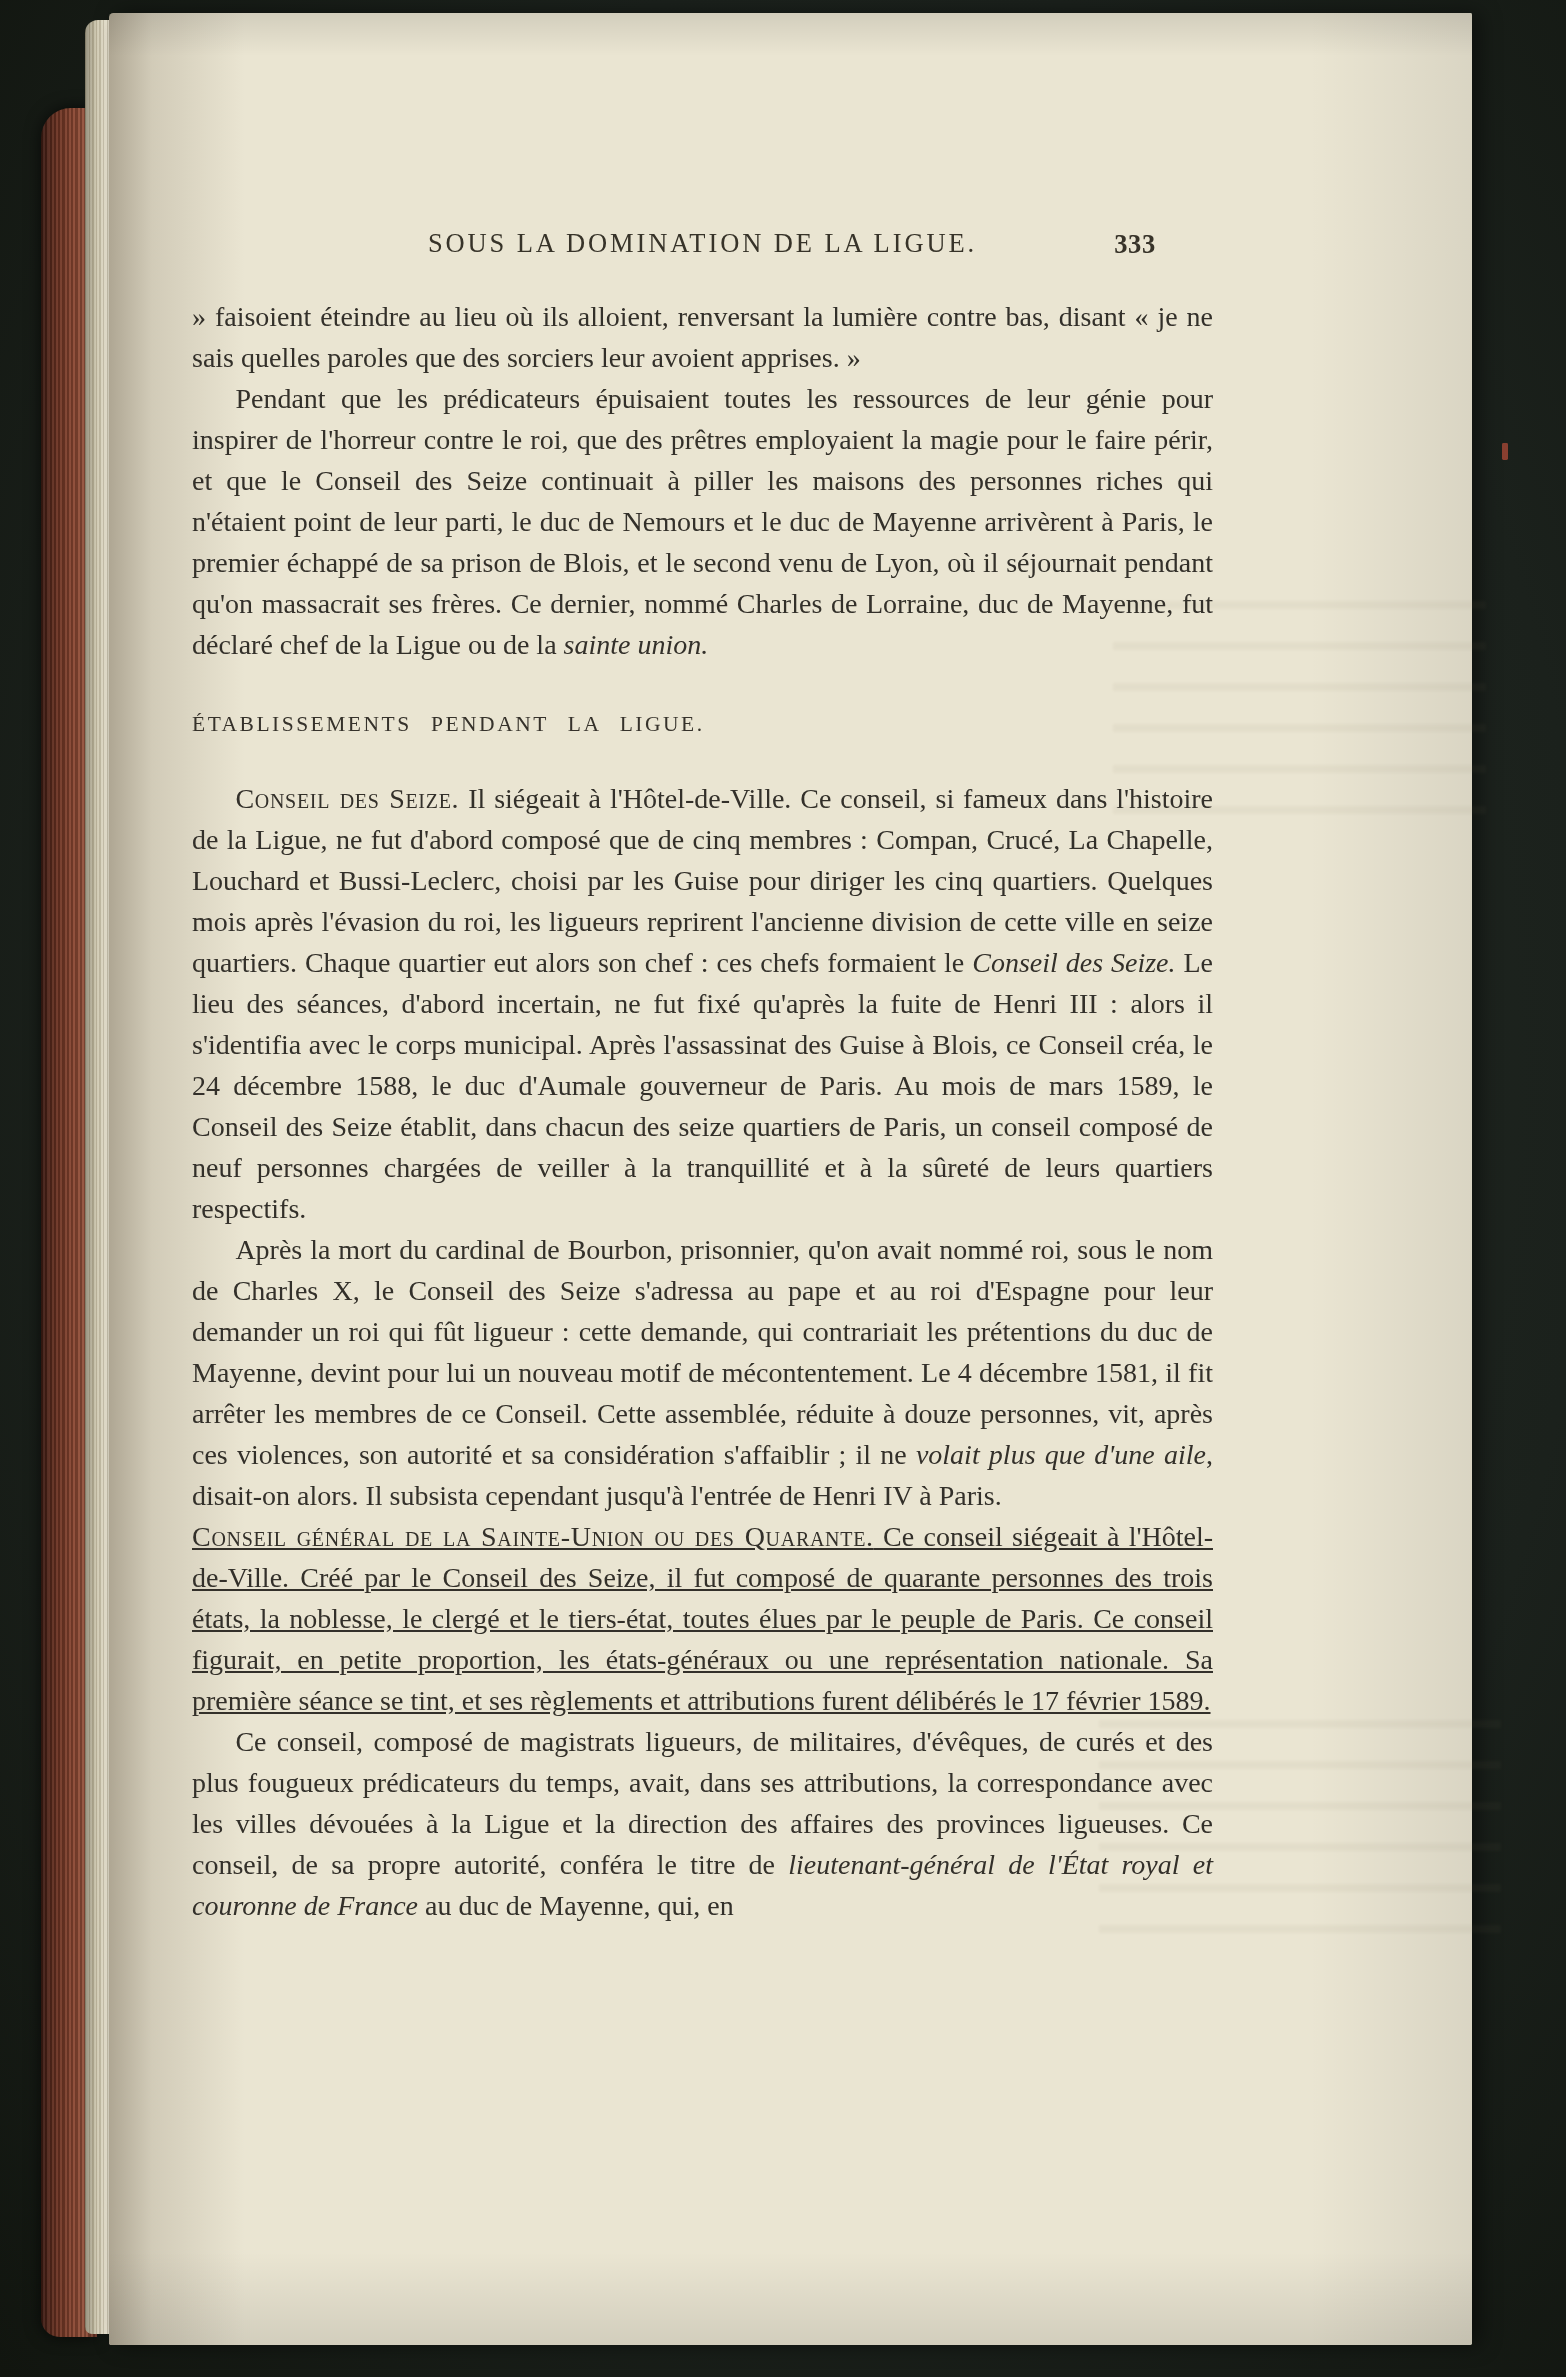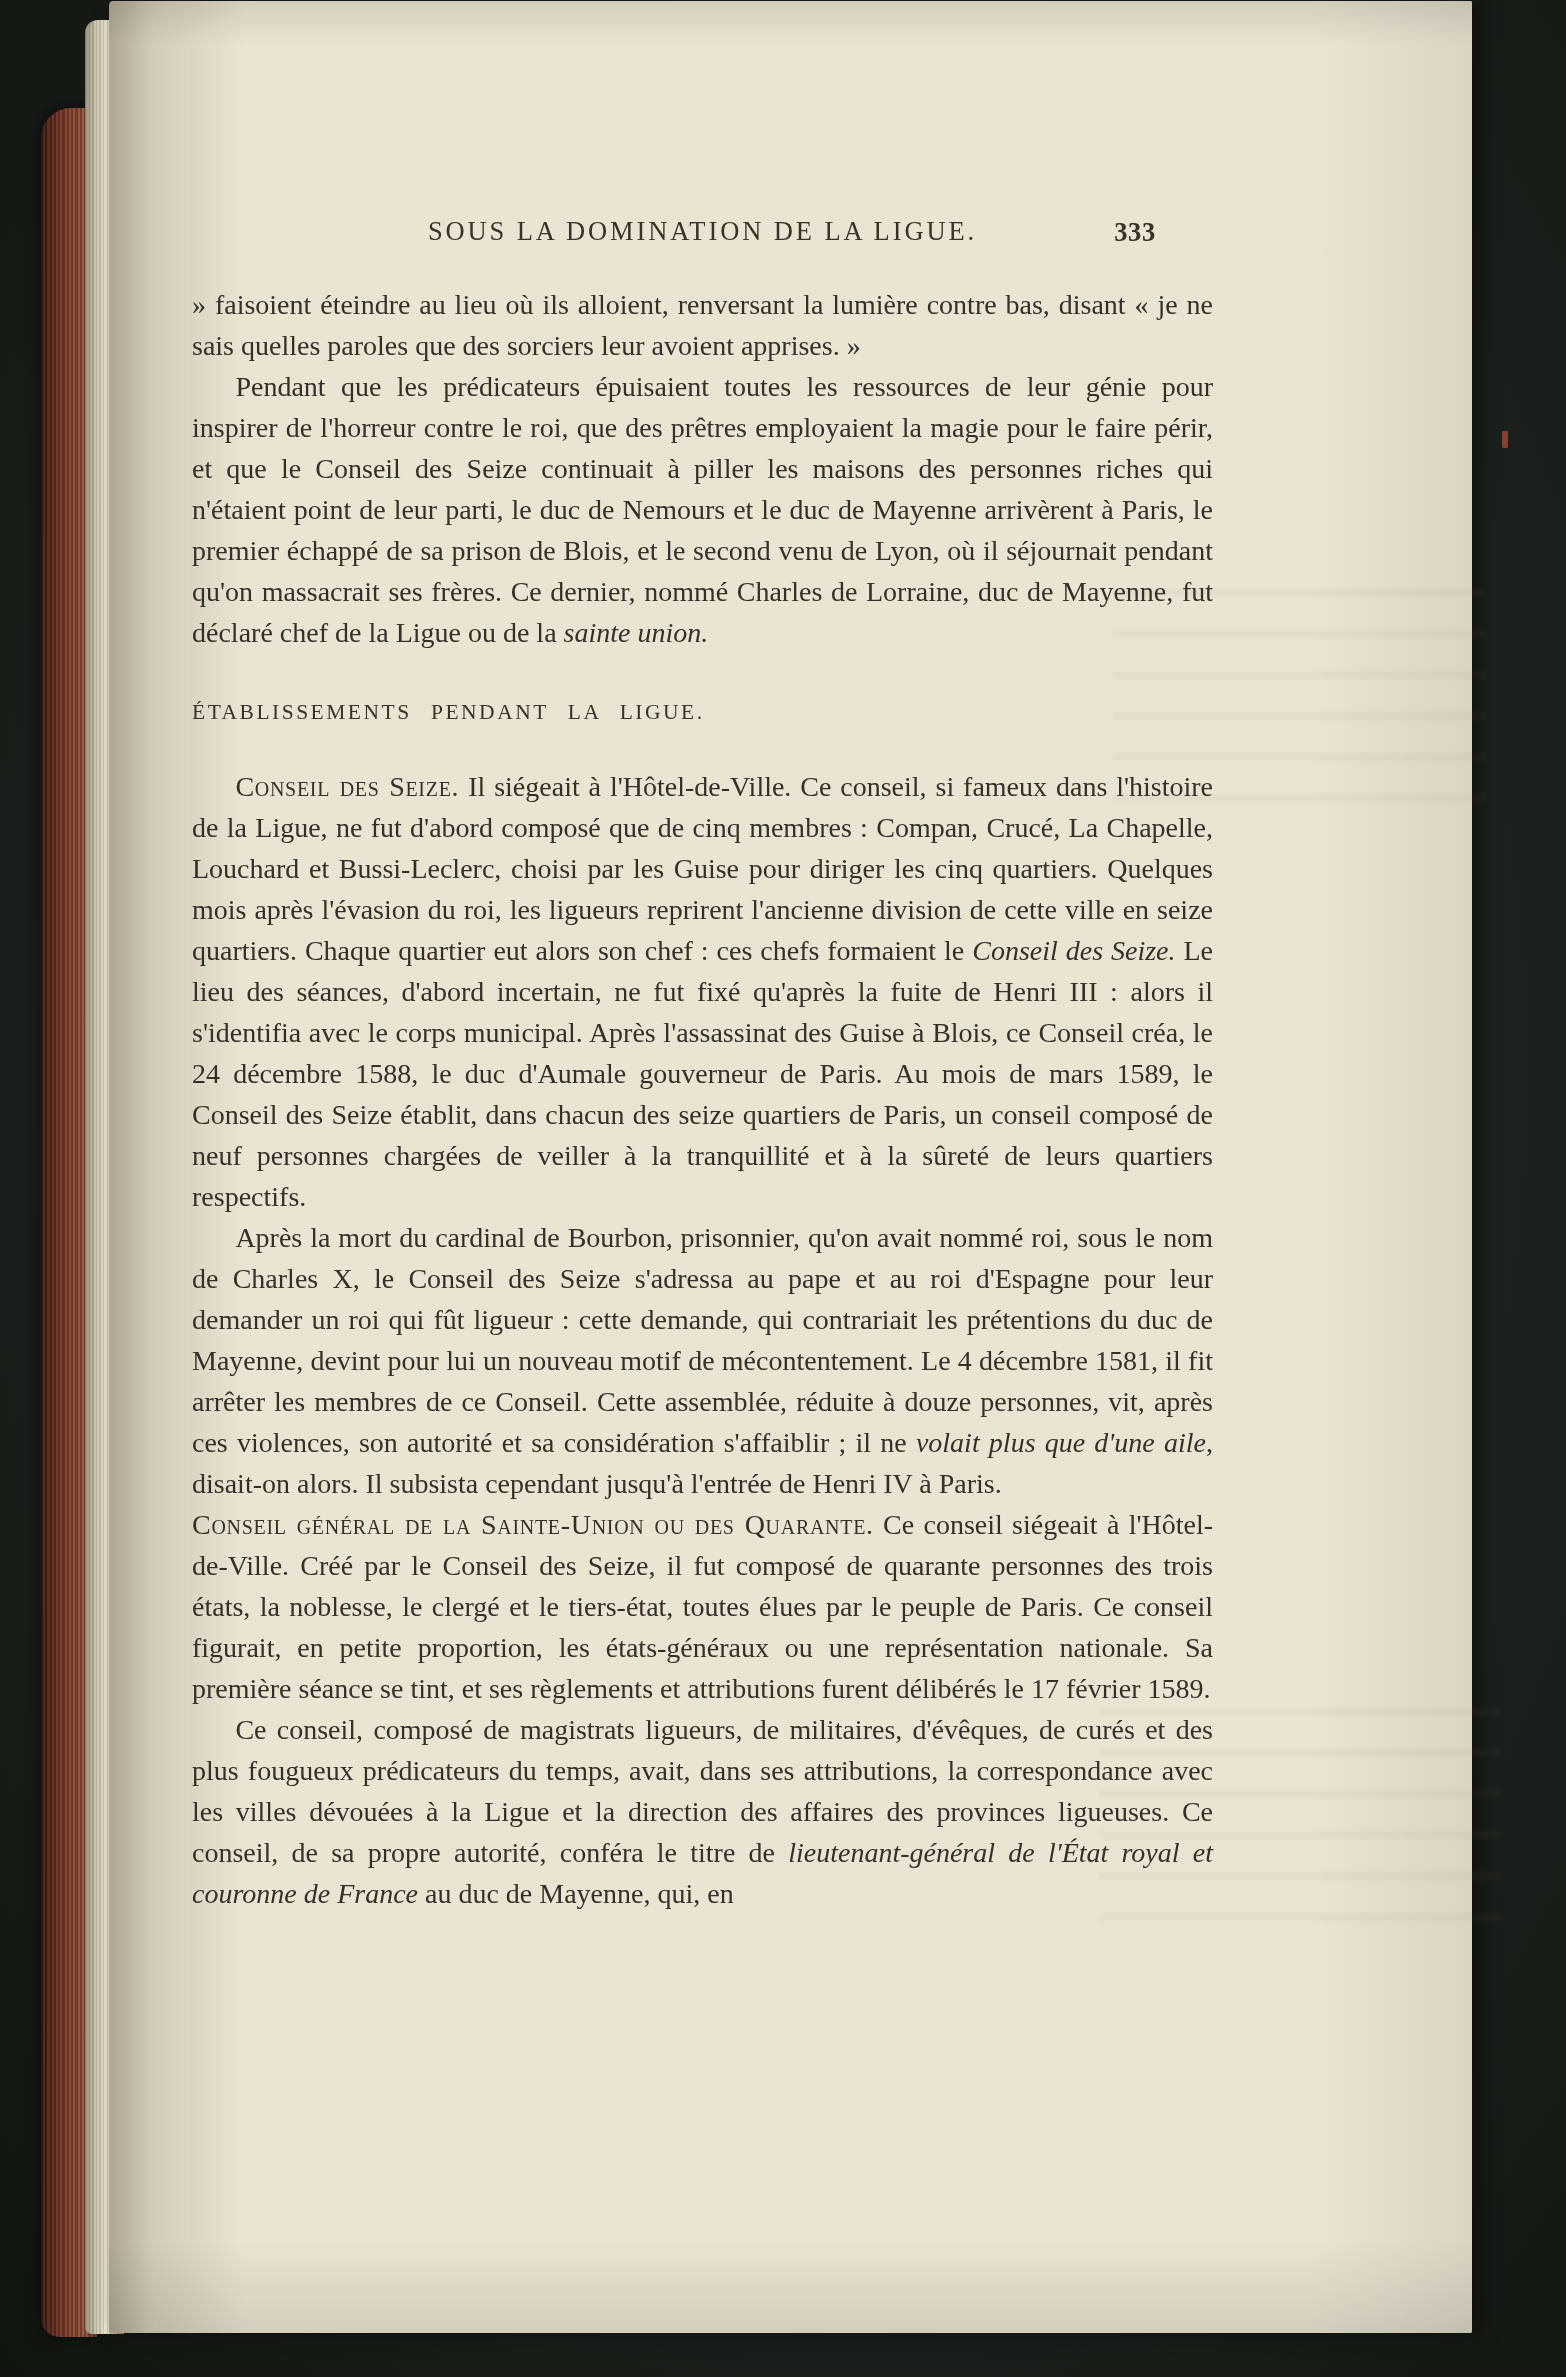--- a/index.html
+++ b/index.html
@@ -32,21 +32,21 @@
     left: 85px; top: 20px;
     width: 39px; height: 2314px;
     border-radius: 13px 0 0 7.2px;
     background:
       repeating-linear-gradient(90deg, rgba(90,80,60,0.18) 0 1.4px, rgba(255,255,255,0.10) 1.4px 3.6px),
       linear-gradient(90deg, #8a8570 0%, #cfc8ae 30%, #efe9d4 55%, #b5ae94 82%, #8f8a74 100%);
   }
 
   .paper {
     position: absolute;
-    left: 109px; top: 1px;
+    left: 109px; top: 13px;
     width: 1363px; height: 2332px;
     border-radius: 4.3px 1.4px 1.4px 1.4px;
     background-color: #eae5d2;
     background-image:
       linear-gradient(180deg, rgba(0,0,0,0.10) 0, rgba(0,0,0,0) 43px, rgba(0,0,0,0) 96%, rgba(0,0,0,0.10) 100%),
       linear-gradient(90deg, rgba(60,45,25,0.34) 0, rgba(60,45,25,0.14) 43px, rgba(60,45,25,0.0) 136px, rgba(0,0,0,0) 88%, rgba(0,0,0,0.07) 100%);
     box-shadow: 7.2px 0 21.5px rgba(0,0,0,0.45);
   }
 
   
@@ -96,21 +96,21 @@
   }
 
   .para {
     margin: 0;
     text-align: justify;
     text-indent: 1.55em;
     font-size: 28px;
     line-height: 41px;
   }
   .para.quote-cont { text-indent: 0; }
-  .para.body-flush { text-indent: 0; }
+  .para.body-flush { text-indent: 0; text-decoration: underline; }
   .para.section-heading {
     text-indent: 0;
     font-size: 21.5px;
     letter-spacing: 2.5px;
     word-spacing: 11.5px;
     margin: 39px 0 33px 0;
     color: #36322b;
   }
 
   .italic { font-style: italic; margin-top: 6px; }

